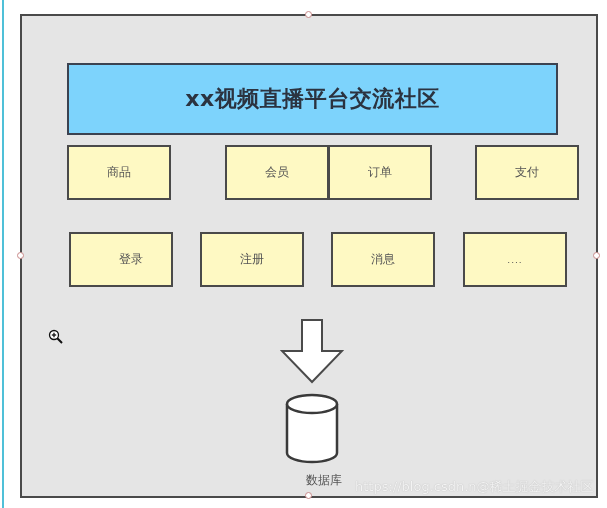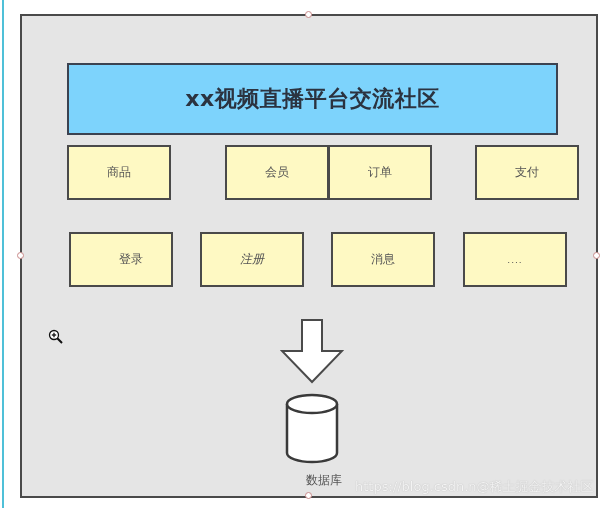--- a/index.html
+++ b/index.html
@@ -71,21 +71,21 @@
 <div class="module" style="left:328px; top:145px;">
   <span>订单</span>
 </div>
 <div class="module" style="left:463px; top:145px;margin-left:12px;">
   <span>支付</span>
 </div>
 
 <div class="module" style="left:69px; top:232px;padding-left:20px;">
   <span>登录</span>
 </div>
-<div class="module" style="left:200px; top:232px;font-style:italic;">
+<div class="module" style="left:200px; top:232px;">
   <span>注册</span>
 </div>
 <div class="module" style="left:331px; top:232px;">
   <span>消息</span>
 </div>
 <div class="module" style="left:463px; top:232px;">
   <span style="font-size:9px; letter-spacing:1px;">....</span>
 </div>
 
 <svg class="arrow" width="64" height="66" viewBox="0 0 64 66">

